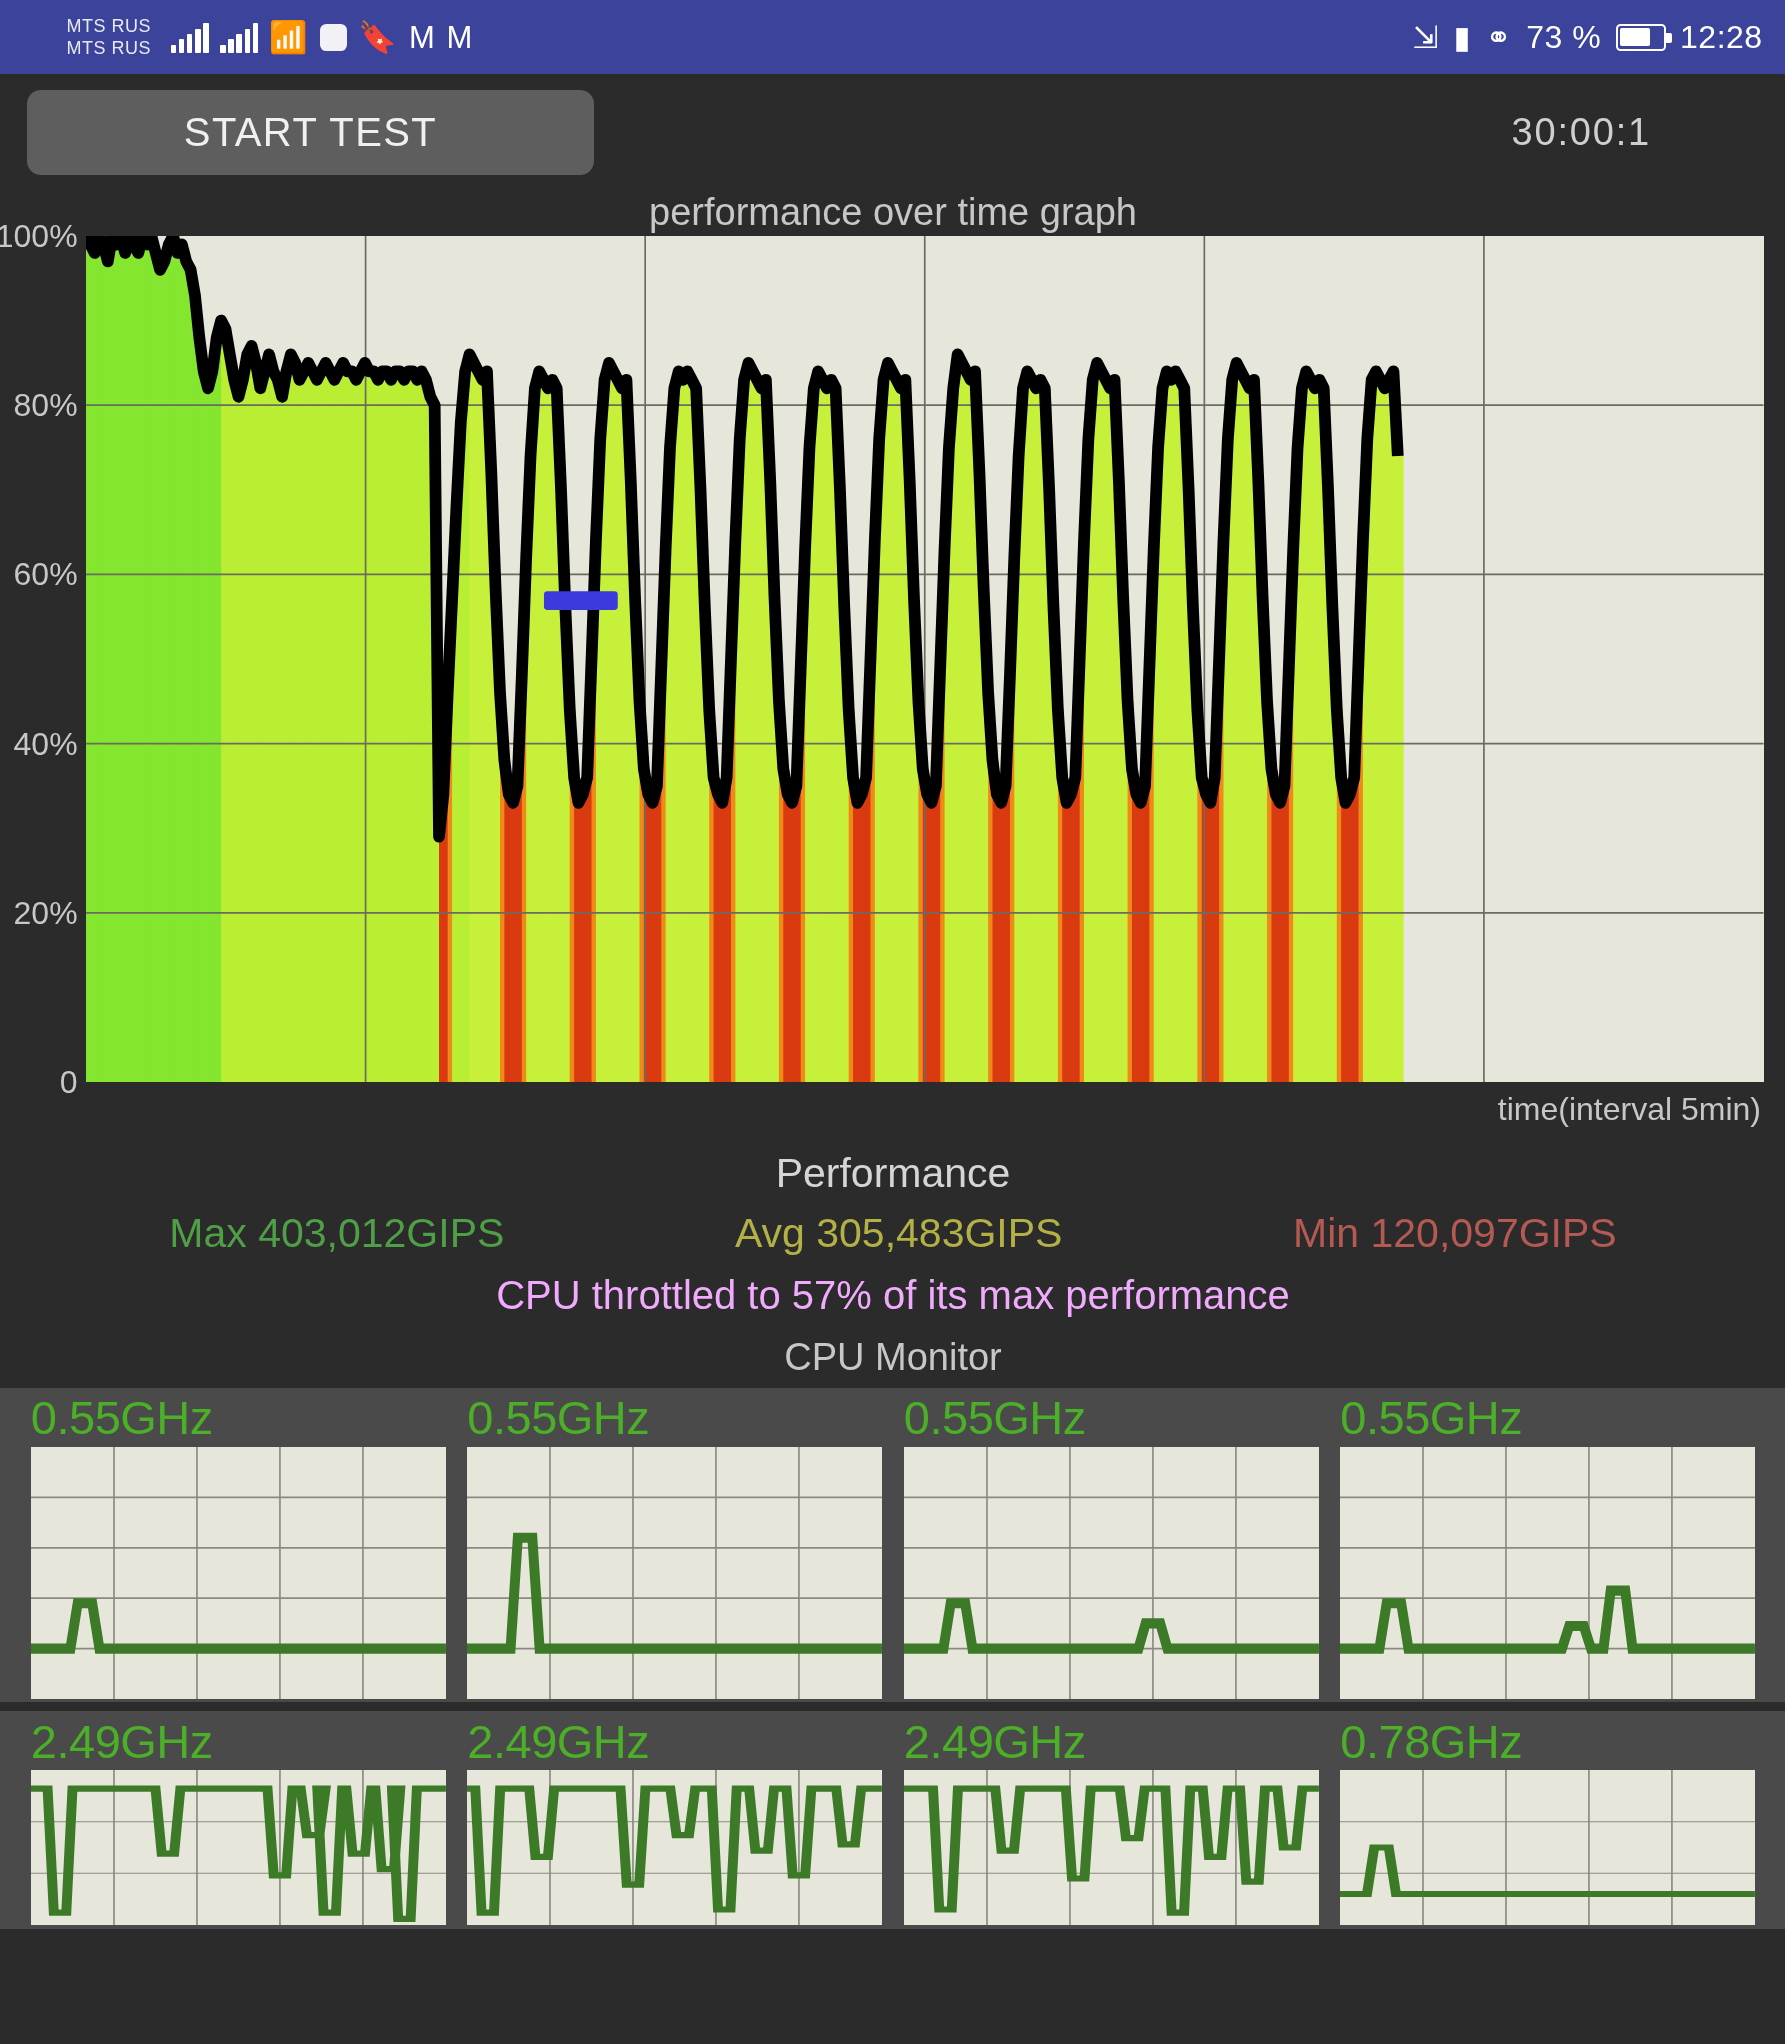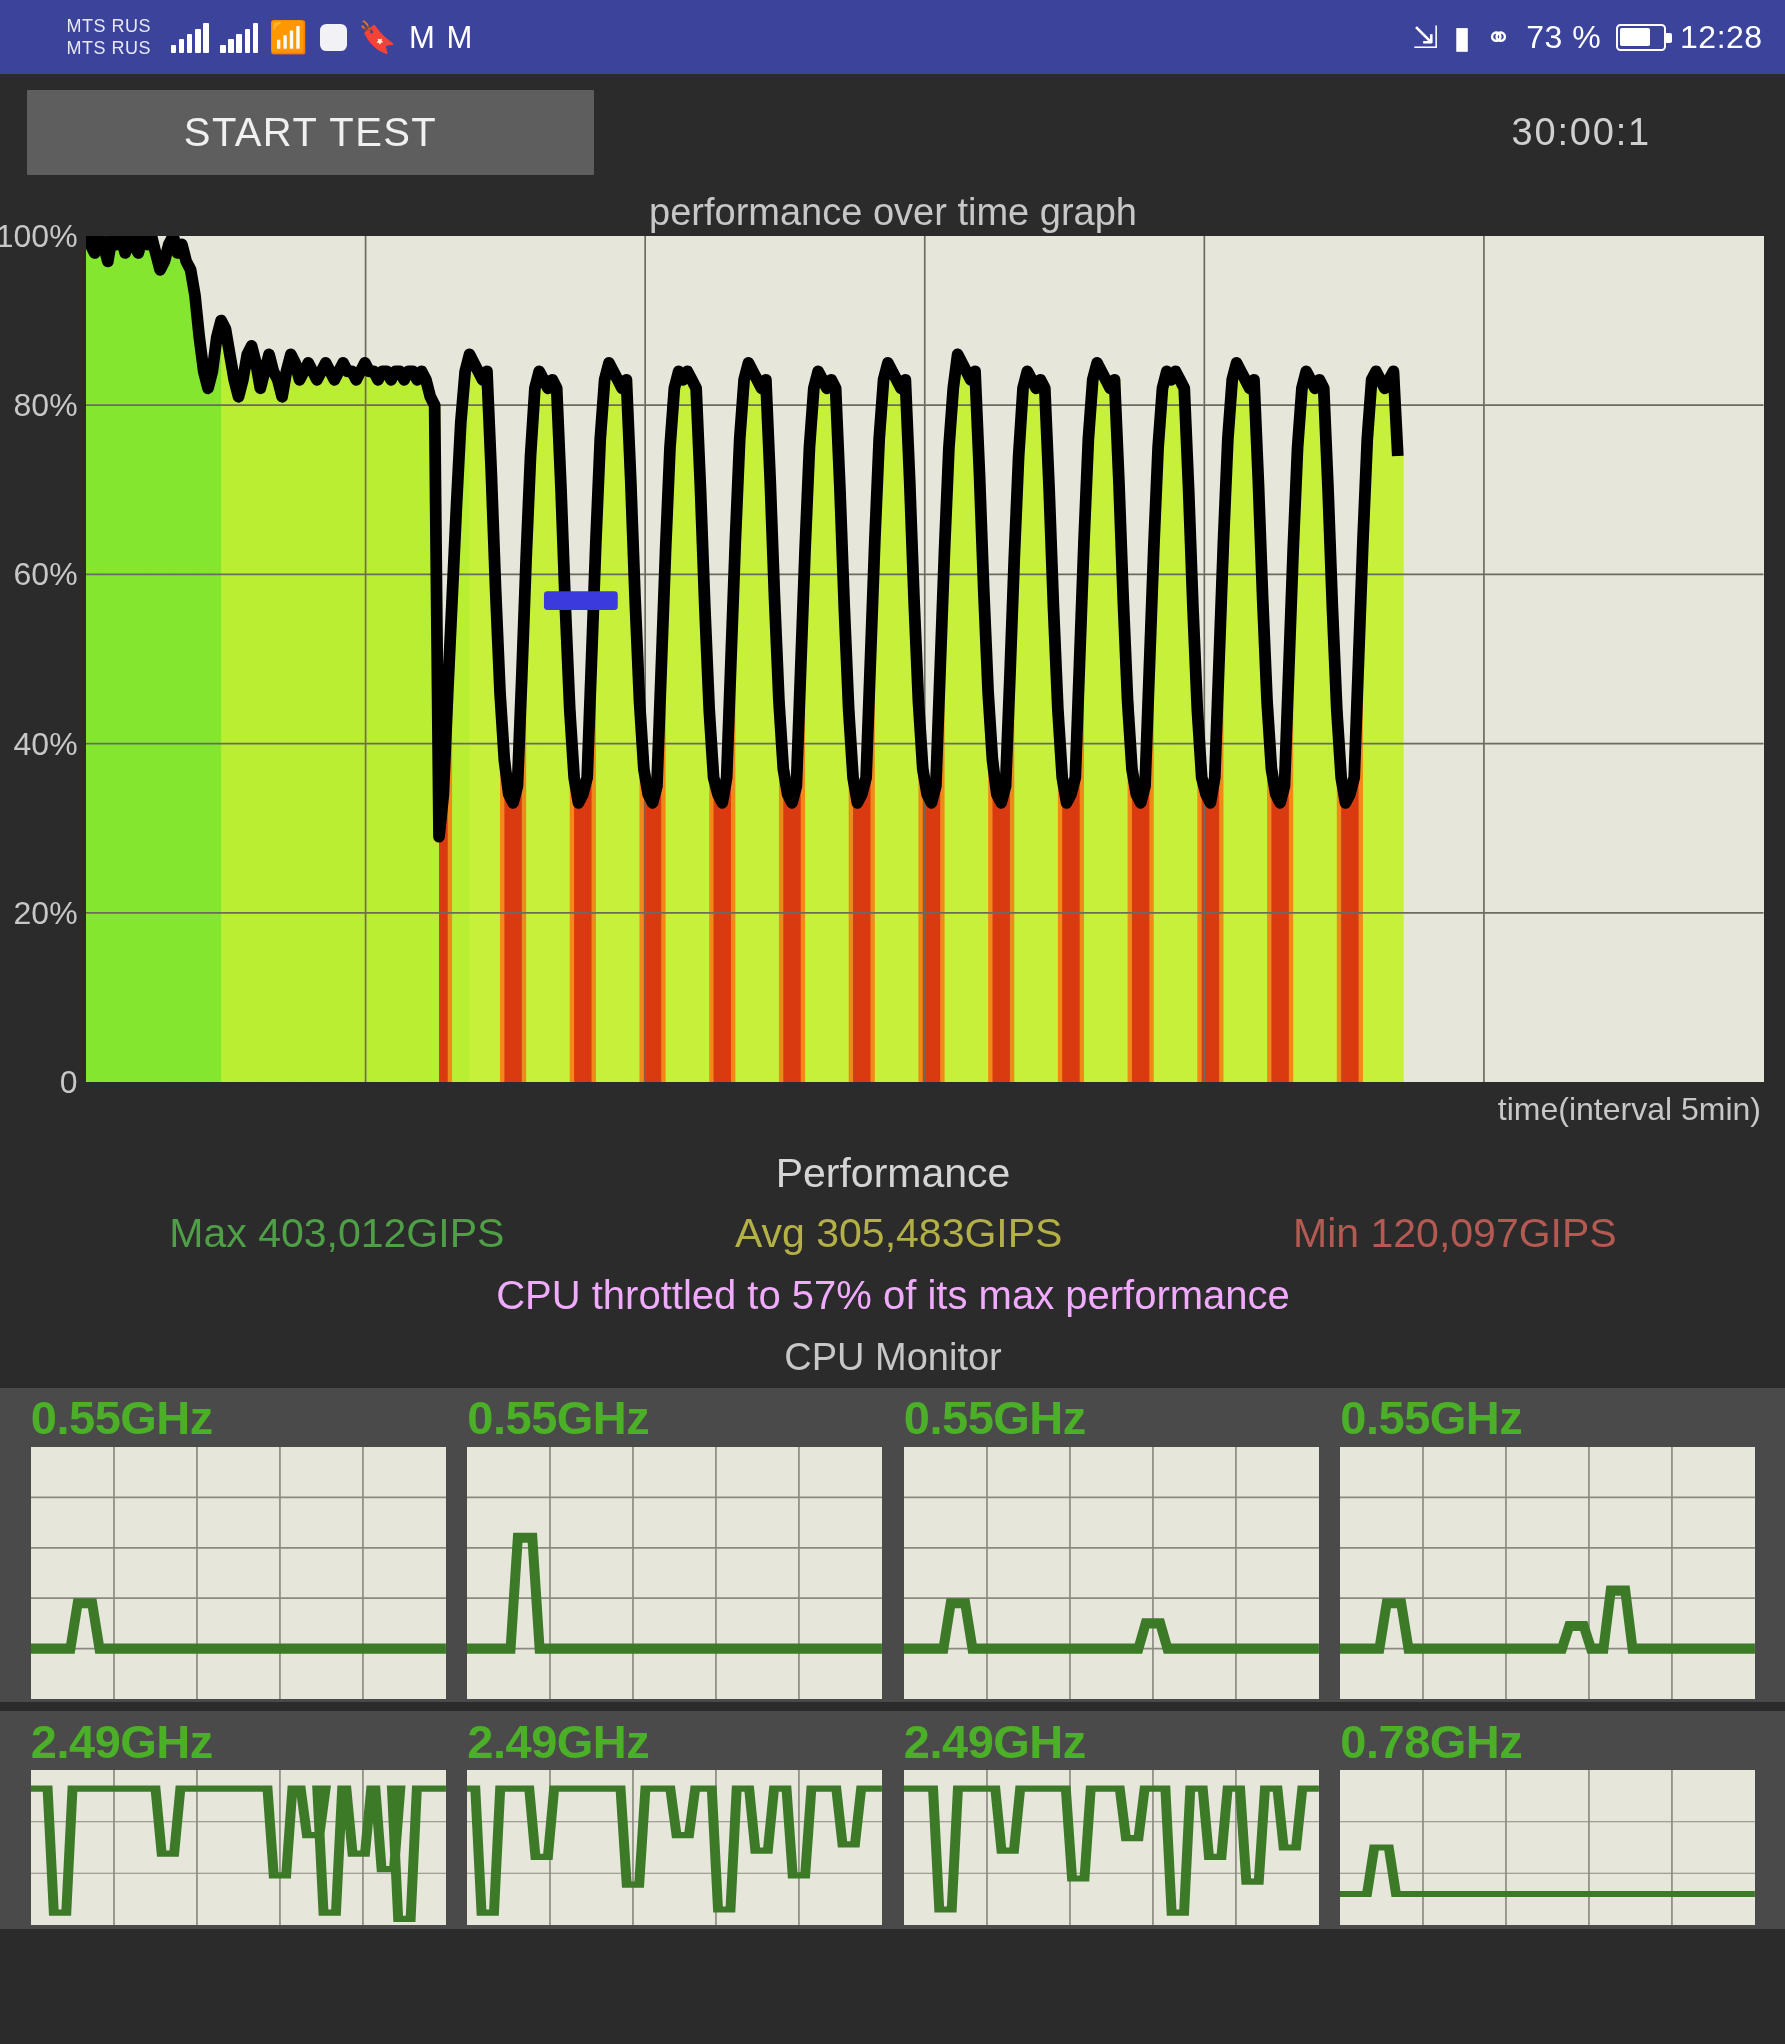--- a/index.html
+++ b/index.html
@@ -22,21 +22,21 @@
   .sq { width:27px; height:27px; background:#f2f2f6; border-radius:6.3px; }
   .glyph { font-size:31px; line-height:1; }
   .batt { width:50px; height:27px; border:2.7px solid #fff; border-radius:4.5px;
     position:relative; padding:2.7px; }
   .batt::after { content:""; position:absolute; right:-8px; top:7.2px; width:5.4px; height:10.8px;
     background:#fff; border-radius:0 1.8px 1.8px 0; }
   .batt span { display:block; height:100%; background:#fff; border-radius:1.8px; }
 
   
   .toolbar { height:117px; display:flex; align-items:center; padding:0 27px; }
-  .start-btn { width:567px; height:85px; background:#5e5e5e; border:none; border-radius:1px;
+  .start-btn { width:567px; height:85px; background:#5e5e5e; border:none; border-radius:14px;
     color:#f0f0f0; font-size:40px; letter-spacing:1.4px; font-weight:300; cursor:pointer; }
   .timer { margin-left:auto; color:#cfcfcf; font-size:38px; font-weight:300;
     letter-spacing:1.8px; margin-right:108px; }
 
   
   .chart-wrap { position:relative; height:954px; }
   .chart-title { position:absolute; top:0; left:0; right:0; text-align:center;
     color:#c7c7c7; font-size:38px; font-weight:300; }
   .plot { position:absolute; left:86px; right:22.5px; top:45px; height:846px;
     background:#e6e6db; }
@@ -53,21 +53,21 @@
   .perf-row { display:flex; justify-content:space-around; margin-top:12.6px;
     padding:0 54px; font-size:41px; font-weight:300; }
   .throttle { color:#f0abfc; font-size:40px; font-weight:300; margin-top:16px; }
 
   
   .cpu-title { text-align:center; color:#c7c7c7; font-size:38px; font-weight:300;
     margin-top:18px; }
   .cpu-grid { display:grid; grid-template-columns:repeat(4,1fr); gap:0;
     background:#4a4a4a; margin-top:9px; padding:0 20px; }
   .cpu-cell { padding:5.4px 10.8px 3.6px 10.8px; }
-  .cpu-freq { color:#4caf28; font-size:47px; font-weight:700; line-height:1.06;
+  .cpu-freq { color:#4caf28; font-size:47px; font-weight:400; line-height:1.06;
     letter-spacing:-0.5px; }
   .cpu-plot { background:#e6e6db; height:252px; margin-top:3.6px; position:relative; }
   .cpu-plot svg { position:absolute; inset:0; width:100%; height:100%; display:block; }
   .row2 .cpu-plot { height:155px; }
 </style>
 </head>
 <body>
 
 <div class="statusbar">
   <div class="carriers">

